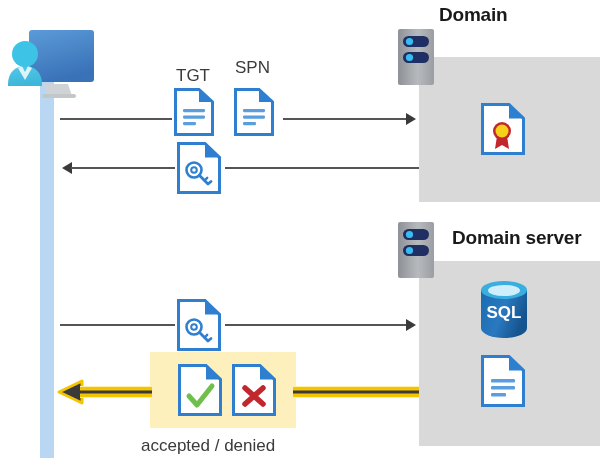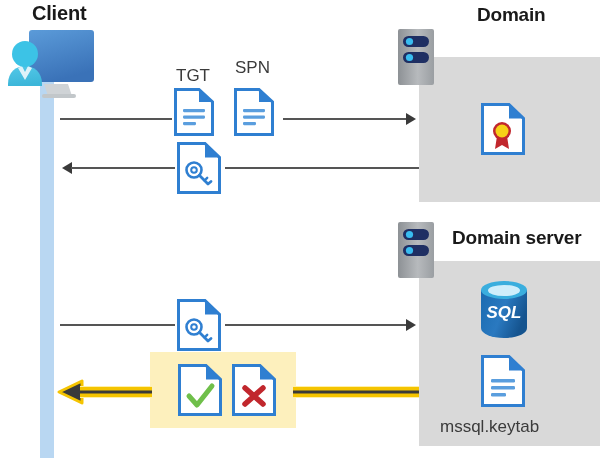--- a/index.html
+++ b/index.html
@@ -70,21 +70,20 @@
 <body>
 
 <div class="stage">
 
   <div class="abs gray-panel" style="left:419px;top:57px;width:181px;height:145px;"></div>
 
   <div class="abs gray-panel" style="left:419px;top:261px;width:181px;height:185px;"></div>
 
   <div class="abs lifeline" style="left:40px;top:68px;width:14px;height:390px;"></div>
 
-  <div class="abs title-bold lbl-client" style="left:32px;top:2px;width:120px;">Client</div>
 
   <div class="icon" style="left:4px;top:24px;width:96px;height:80px;">
     <svg width="96" height="80" viewBox="0 0 96 80">
 
       <path d="M40 60 L44 72 L68 72 L64 60 Z" fill="#cfd3d6"></path>
       <rect x="38" y="70" width="34" height="4" rx="2" fill="#c2c7ca"></rect>
 
       <defs>
         <linearGradient id="scr" x1="0" y1="0" x2="0.35" y2="1">
           <stop offset="0%" stop-color="#5b9bd9"></stop>
@@ -115,21 +114,21 @@
         </linearGradient>
       </defs>
       <rect x="0" y="0" width="36" height="56" rx="2" fill="url(#rk1)"></rect>
       <rect x="5" y="7" width="26" height="11" rx="5.5" fill="#1f2f63"></rect>
       <circle cx="11.5" cy="12.5" r="3.6" fill="#39bdf0"></circle>
       <rect x="5" y="23" width="26" height="11" rx="5.5" fill="#1f2f63"></rect>
       <circle cx="11.5" cy="28.5" r="3.6" fill="#39bdf0"></circle>
     </svg>
   </div>
 
-  <div class="abs title-bold lbl-dc" style="left:477px;top:3px;">Domain</div>
+  <div class="abs title-bold lbl-dc" style="left:439px;top:3px;">Domain</div>
 
   <div class="icon" style="left:481px;top:103px;width:44px;height:52px;">
     <svg width="44" height="52" viewBox="0 0 44 52">
       <path d="M1.5 1.5 H28 L42.5 15.5 V50.5 H1.5 Z" fill="#ffffff" stroke="#2f7fd1" stroke-width="3"></path>
       <path d="M28 1.5 L42.5 15.5 H28 Z" fill="#2f7fd1"></path>
 
       <path d="M16 33 L14 46 L21 42 L28 46 L26 33 Z" fill="#c1272d"></path>
       <circle cx="21" cy="28" r="9" fill="#c1272d"></circle>
       <circle cx="21" cy="28" r="6.5" fill="#f7d117"></circle>
     </svg>
@@ -140,21 +139,21 @@
       <rect x="0" y="0" width="36" height="56" rx="2" fill="url(#rk1)"></rect>
       <rect x="5" y="7" width="26" height="11" rx="5.5" fill="#1f2f63"></rect>
       <circle cx="11.5" cy="12.5" r="3.6" fill="#39bdf0"></circle>
       <rect x="5" y="23" width="26" height="11" rx="5.5" fill="#1f2f63"></rect>
       <circle cx="11.5" cy="28.5" r="3.6" fill="#39bdf0"></circle>
     </svg>
   </div>
 
   <div class="abs title-bold lbl-linux" style="left:452px;top:226px;">Domain server</div>
 
-  <div class="icon" style="left:477px;top:280px;width:54px;height:60px;font-style:italic;">
+  <div class="icon" style="left:477px;top:280px;width:54px;height:60px;">
     <svg width="54" height="60" viewBox="0 0 54 60">
       <defs>
         <linearGradient id="sqlg" x1="0" y1="0" x2="1" y2="0.4">
           <stop offset="0%" stop-color="#1a6bb0"></stop>
           <stop offset="55%" stop-color="#2a79c0"></stop>
           <stop offset="100%" stop-color="#15548f"></stop>
         </linearGradient>
       </defs>
       <path d="M4 10 V48 C4 54 15 58 27 58 C39 58 50 54 50 48 V10 Z" fill="url(#sqlg)"></path>
       <ellipse cx="27" cy="10" rx="23" ry="9" fill="#3aaede"></ellipse>
@@ -166,21 +165,20 @@
   <div class="icon" style="left:481px;top:355px;width:44px;height:52px;">
     <svg width="44" height="52" viewBox="0 0 44 52">
       <path d="M1.5 1.5 H28 L42.5 15.5 V50.5 H1.5 Z" fill="#ffffff" stroke="#2f7fd1" stroke-width="3"></path>
       <path d="M28 1.5 L42.5 15.5 H28 Z" fill="#2f7fd1"></path>
       <rect x="10" y="24" width="24" height="3.4" rx="1.2" fill="#5a9ede"></rect>
       <rect x="10" y="31" width="24" height="3.4" rx="1.2" fill="#5a9ede"></rect>
       <rect x="10" y="38" width="15" height="3.4" rx="1.2" fill="#5a9ede"></rect>
     </svg>
   </div>
 
-  <div class="abs lbl-plain" style="left:440px;top:417px;">mssql.keytab</div>
 
   <div class="abs hline" style="left:60px;top:118px;width:112px;"></div>
   <div class="abs hline" style="left:283px;top:118px;width:124px;"></div>
   <div class="abs arrow-right" style="left:406px;top:112.5px;"></div>
 
   <div class="abs lbl-plain" style="left:176px;top:66px;">TGT</div>
   <div class="abs lbl-plain" style="left:235px;top:58px;">SPN</div>
 
   <div class="icon" style="left:174px;top:88px;width:40px;height:48px;">
     <svg width="40" height="48" viewBox="0 0 40 48">
@@ -258,14 +256,15 @@
   </div>
 
   <div class="icon" style="left:232px;top:364px;width:44px;height:52px;">
     <svg width="44" height="52" viewBox="0 0 44 52">
       <path d="M1.5 1.5 H28 L42.5 15.5 V50.5 H1.5 Z" fill="#ffffff" stroke="#2f7fd1" stroke-width="3"></path>
       <path d="M28 1.5 L42.5 15.5 H28 Z" fill="#2f7fd1"></path>
       <path d="M13 24 L31 40 M31 24 L13 40" fill="none" stroke="#c1272d" stroke-width="5.5" stroke-linecap="round"></path>
     </svg>
   </div>
 
+  <div class="abs lbl-plain" style="left:141px;top:436px;">accepted / denied</div>
 
 </div>
 
 </body></html>

